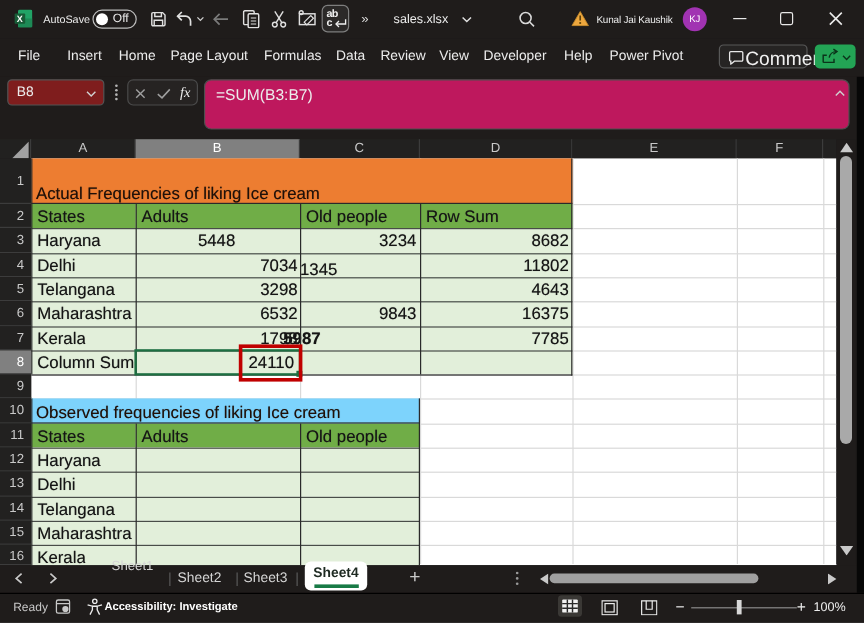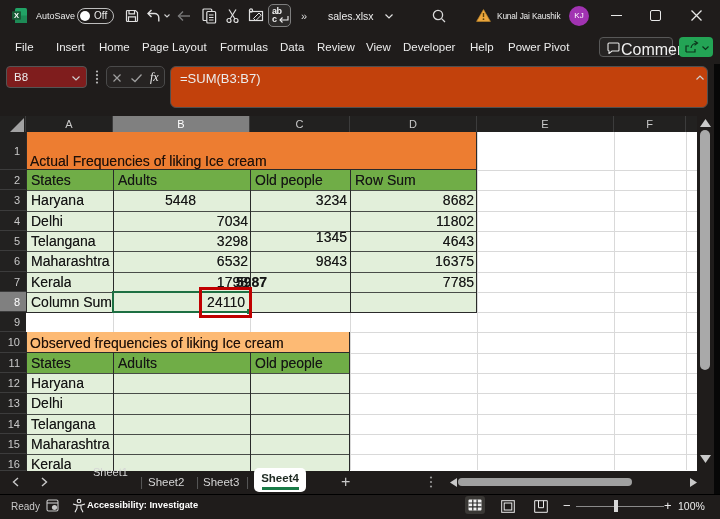--- a/index.html
+++ b/index.html
@@ -188,21 +188,21 @@
   <div class="abs" style="left:106px;top:66px;width:59px;height:22px;border:1px solid #4a4a4a;border-radius:5px;background:#262322;">
     <svg class="abs" style="left:5px;top:6px;" width="10" height="10" viewBox="0 0 10 10" stroke="#9e9e9e" stroke-width="1.2">
         <path d="M1.5 1.5 L8.5 8.5 M8.5 1.5 L1.5 8.5"></path>
       </svg>
     <svg class="abs" style="left:23px;top:6px;" width="13" height="10" viewBox="0 0 13 10" fill="none" stroke="#9e9e9e" stroke-width="1.3">
         <path d="M1.5 5.5 L5 8.5 L11.5 1.5"></path>
       </svg>
     <div class="abs" style="left:43px;top:2.5px;color:#ececec;font-size:12px;font-style:italic;font-family:'Liberation Serif',serif;">fx</div>
   </div>
 
-  <div class="abs" style="left:170px;top:66px;width:538px;height:41.5px;border:1px solid #4f4f4f;border-radius:6px;background:#c2410c;">
+  <div class="abs" style="left:170px;top:66px;width:538px;height:41.5px;border:1px solid #4f4f4f;border-radius:6px;background:#be185d;">
     <div class="abs" style="left:9px;top:4px;color:#ececec;font-size:13px;">=SUM(B3:B7)</div>
     <svg class="abs" style="left:524px;top:7px;" width="10" height="8" viewBox="0 0 10 8" fill="none" stroke="#d0d0d0" stroke-width="1.2">
         <path d="M1.5 5.5 l3.5 -3.5 3.5 3.5"></path>
       </svg>
   </div>
 
   <div class="abs" style="left:0;top:116px;width:697px;height:16px;background:#222120;"></div>
   <div class="colhdr" style="left:26px;width:87px;">A</div>
   <div class="colhdr" style="left:113px;width:137px;background:#808080;color:#fff;">B</div>
   <div class="colhdr" style="left:250px;width:100px;">C</div>
@@ -275,21 +275,21 @@
   <div class="cell" style="left:31px;top:231px;height:20px;line-height:20px;">Telangana</div>
   <div class="cell" style="left:31px;top:251px;height:21px;line-height:21px;">Maharashtra</div>
   <div class="cell" style="left:31px;top:272px;height:20px;line-height:20px;">Kerala</div>
   <div class="cell" style="left:31px;top:292px;height:20px;line-height:20px;">Column Sum</div>
   <div class="cell" style="left:113px;top:190px;width:135px;height:21px;line-height:21px;text-align:center;">5448</div>
   <div class="cell" style="left:113px;top:211px;width:135px;height:20px;line-height:20px;text-align:right;">7034</div>
   <div class="cell" style="left:113px;top:231px;width:135px;height:20px;line-height:20px;text-align:right;">3298</div>
   <div class="cell" style="left:113px;top:251px;width:135px;height:21px;line-height:21px;text-align:right;">6532</div>
   <div class="cell" style="left:113px;top:272px;width:135px;height:20px;line-height:20px;text-align:right;">1798</div>
   <div class="cell" style="left:250px;top:190px;width:97px;height:21px;line-height:21px;text-align:right;">3234</div>
-  <div class="cell" style="left:250px;top:227px;width:97px;height:20px;line-height:20px;text-align:right;">1345</div>
+  <div class="cell" style="left:250px;top:214px;width:97px;height:20px;line-height:20px;text-align:left;">1345</div>
   <div class="cell" style="left:250px;top:251px;width:97px;height:21px;line-height:21px;text-align:right;">9843</div>
   <div class="cell" style="left:236px;top:272px;width:97px;height:20px;line-height:20px;text-align:left;font-weight:bold;">5987</div>
   <div class="cell" style="left:350px;top:190px;width:124px;height:21px;line-height:21px;text-align:right;">8682</div>
   <div class="cell" style="left:350px;top:211px;width:124px;height:20px;line-height:20px;text-align:right;">11802</div>
   <div class="cell" style="left:350px;top:231px;width:124px;height:20px;line-height:20px;text-align:right;">4643</div>
   <div class="cell" style="left:350px;top:251px;width:124px;height:21px;line-height:21px;text-align:right;">16375</div>
   <div class="cell" style="left:350px;top:272px;width:124px;height:20px;line-height:20px;text-align:right;">7785</div>
 
   <div class="thline" style="left:26px;top:190px;width:451px;"></div>
   <div class="thline" style="left:26px;top:211px;width:451px;"></div>
@@ -304,21 +304,21 @@
   <div class="dkline" style="left:26px;top:312px;width:451px;height:1px;"></div>
   <div class="dkline" style="left:476px;top:132px;width:1px;height:181px;"></div>
   <div class="dkline" style="left:26px;top:132px;width:1px;height:180px;"></div>
 
   <div class="abs" style="left:112px;top:291px;width:139px;height:22px;border:2px solid #1d6f42;"></div>
   <div class="abs" style="left:247px;top:309px;width:5px;height:5px;background:#1d6f42;"></div>
   <div class="cell" style="left:113px;top:292px;width:132px;height:20px;line-height:20px;text-align:right;">24110</div>
 
   <div class="abs" style="left:199px;top:287px;width:53px;height:31px;border:3px solid #c00000;"></div>
 
-  <div class="cell" style="left:26px;top:332px;width:324px;height:21px;background:#fdba74;color:#201008;line-height:22px;padding-left:4px;">Observed frequencies of liking Ice cream</div>
+  <div class="cell" style="left:26px;top:332px;width:324px;height:21px;background:#7dd3fc;color:#201008;line-height:22px;padding-left:4px;">Observed frequencies of liking Ice cream</div>
   <div class="cell grn" style="left:26px;top:353px;width:87px;height:20px;line-height:20px;padding-left:5px;">States</div>
   <div class="cell grn" style="left:113px;top:353px;width:137px;height:20px;line-height:20px;padding-left:5px;">Adults</div>
   <div class="cell grn" style="left:250px;top:353px;width:100px;height:20px;line-height:20px;padding-left:5px;">Old people</div>
   <div class="cell lg" style="left:26px;top:373px;width:324px;height:20px;"></div>
   <div class="cell lg" style="left:26px;top:393px;width:324px;height:21px;"></div>
   <div class="cell lg" style="left:26px;top:414px;width:324px;height:20px;"></div>
   <div class="cell lg" style="left:26px;top:434px;width:324px;height:20px;"></div>
   <div class="cell lg" style="left:26px;top:454px;width:324px;height:17px;"></div>
   <div class="cell" style="left:31px;top:373px;height:20px;line-height:20px;">Haryana</div>
   <div class="cell" style="left:31px;top:393px;height:21px;line-height:21px;">Delhi</div>

